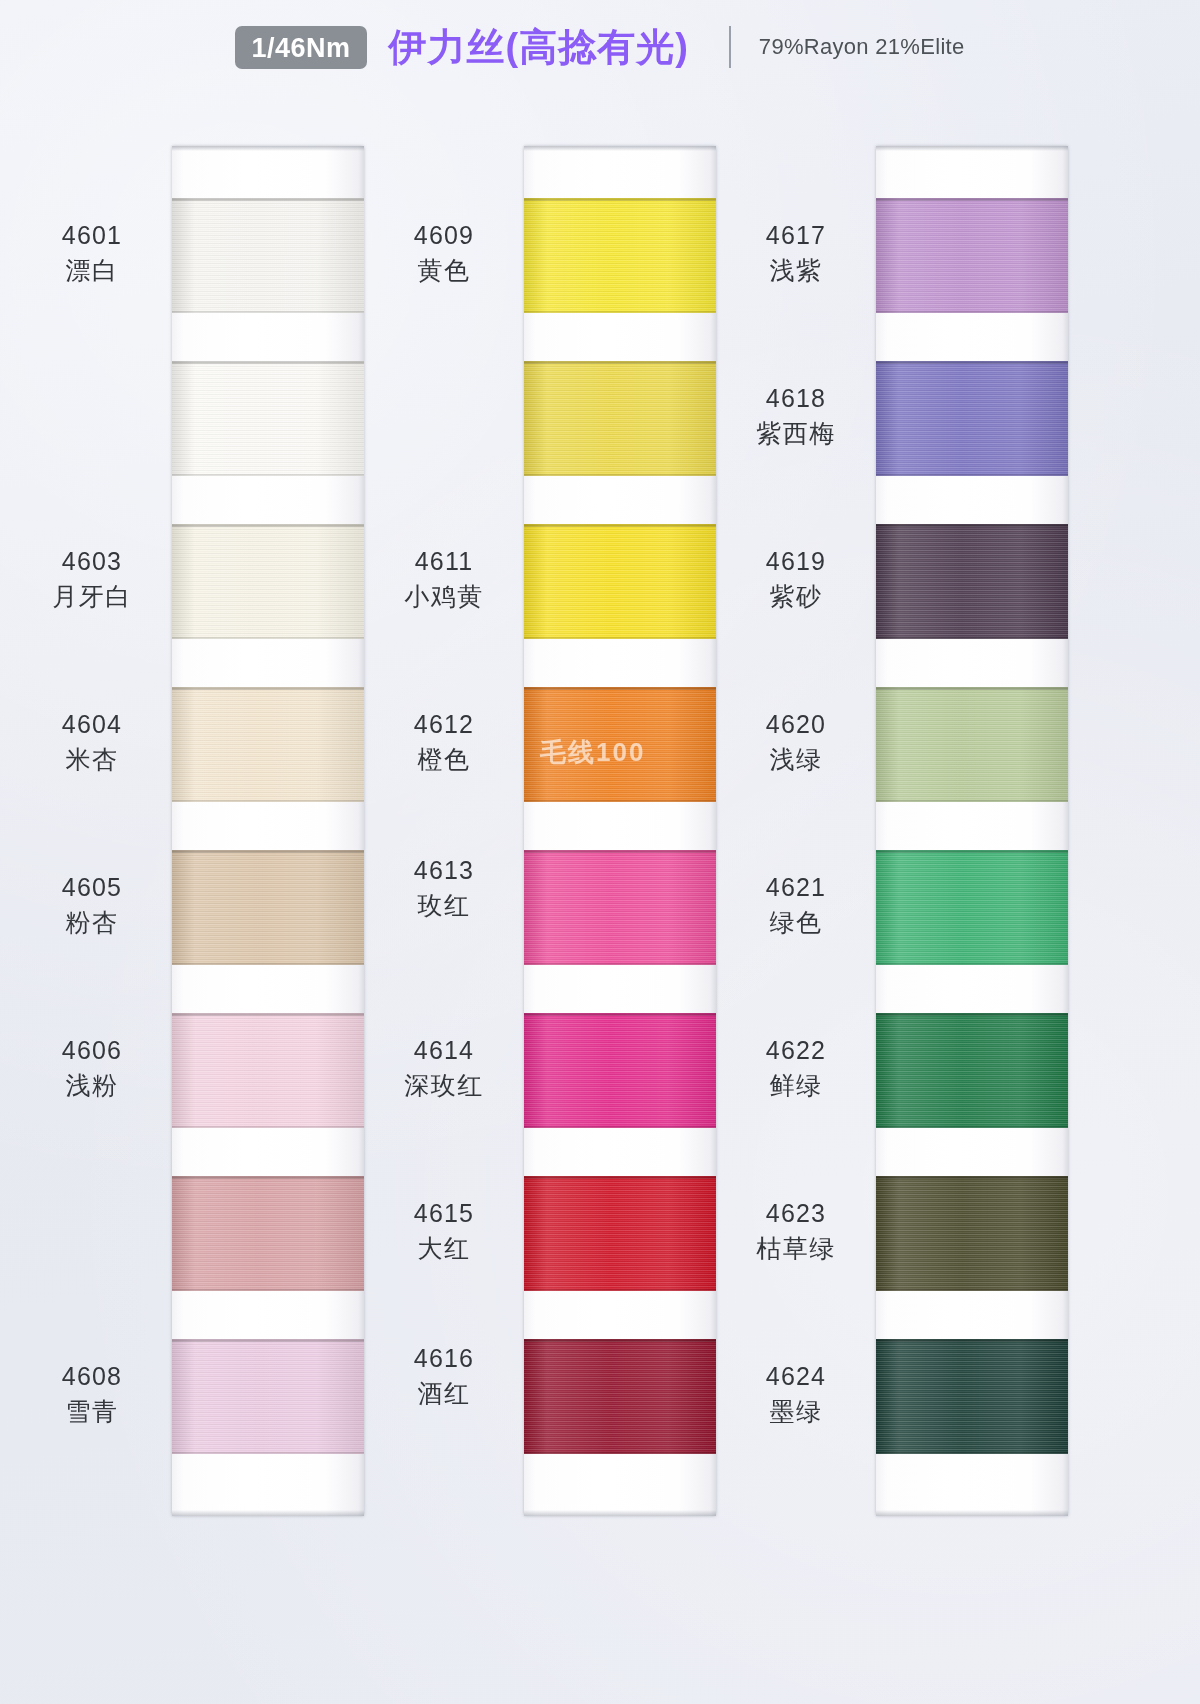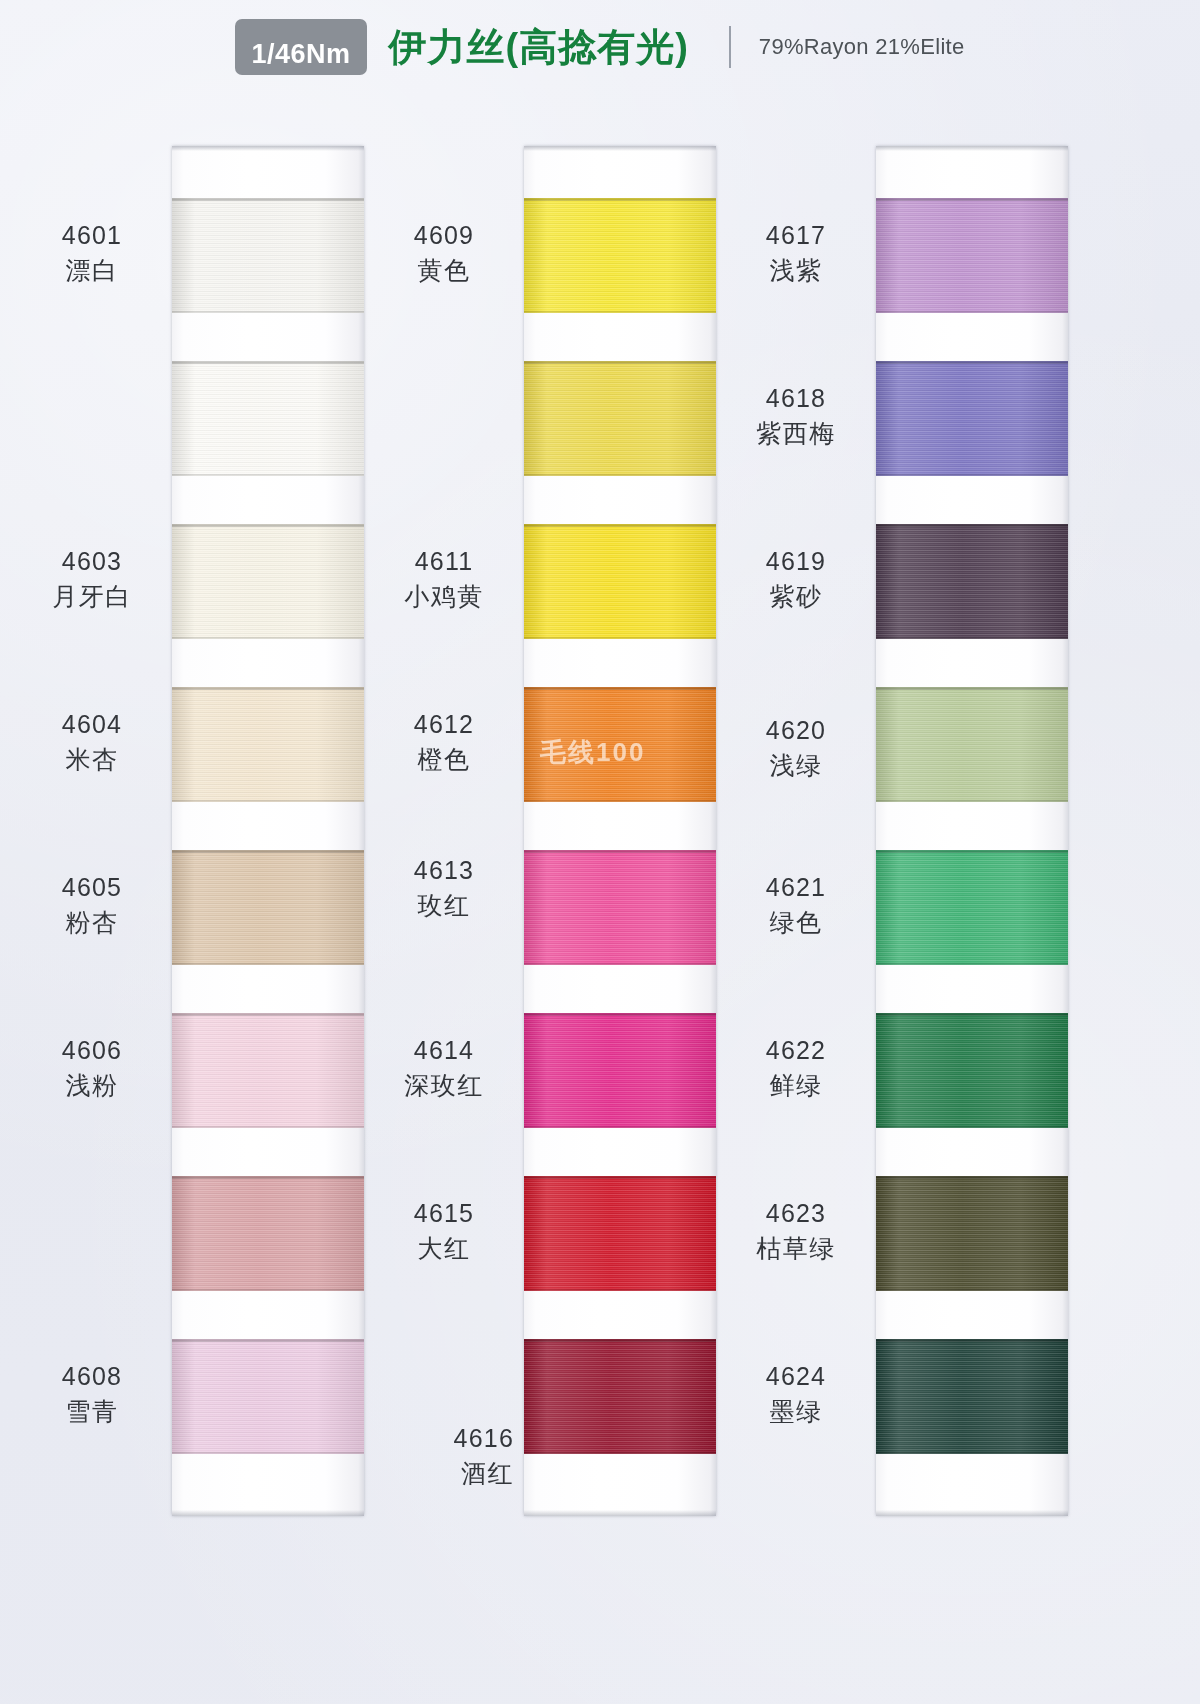--- a/index.html
+++ b/index.html
@@ -40,28 +40,28 @@
     display: flex;
     align-items: center;
     gap: 22px;
   }
   .count-badge {
     background: #8a8f96;
     color: #ffffff;
     font-size: 27px;
     font-weight: bold;
     letter-spacing: 0.5px;
-    padding: 22px 16px 7px 16px;
+    padding: 9px 16px 7px 16px;
     border-radius: 7px;
     line-height: 1;
   }
   .brand-title {
     font-size: 38px;
     font-weight: bold;
-    color: #15803d;
+    color: #8b5cf6;
     letter-spacing: 1px;
     line-height: 1;
     white-space: nowrap;
     text-align: right;
   }
   .header-divider {
     width: 2px;
     height: 42px;
     background: #9aa0ab;
     margin: 0 6px 0 18px;
@@ -354,21 +354,21 @@
       <div class="label left" style="top: 1058px;">
         <span class="code">4615</span>
         <span class="name">大红</span>
       </div>
       <div class="swatch" style="top: 1199px; height: 115px; background: rgb(149, 21, 47);">
         <div class="yarn"></div>
         <div class="sheen"></div>
         <div class="topedge"></div>
         <div class="botedge"></div>
       </div>
-      <div class="label left" style="top: 1283px; text-align: right;">
+      <div class="label left" style="top: 1203px;">
         <span class="code">4616</span>
         <span class="name">酒红</span>
       </div>
     </div>
     <div class="column col-2">
       <div class="card-strip"></div>
       <div class="swatch" style="top: 58px; height: 115px; background: rgb(191, 146, 207);">
         <div class="yarn"></div>
         <div class="sheen"></div>
         <div class="topedge"></div>
@@ -397,21 +397,21 @@
       <div class="label left" style="top: 406px;">
         <span class="code">4619</span>
         <span class="name">紫砂</span>
       </div>
       <div class="swatch" style="top: 547px; height: 115px; background: rgb(184, 203, 154);">
         <div class="yarn"></div>
         <div class="sheen"></div>
         <div class="topedge"></div>
         <div class="botedge"></div>
       </div>
-      <div class="label left" style="top: 569px; margin-top: 6px;">
+      <div class="label left" style="top: 569px;">
         <span class="code">4620</span>
         <span class="name">浅绿</span>
       </div>
       <div class="swatch" style="top: 710px; height: 115px; background: rgb(59, 178, 114);">
         <div class="yarn"></div>
         <div class="sheen"></div>
         <div class="topedge"></div>
         <div class="botedge"></div>
       </div>
       <div class="label left" style="top: 732px;">

